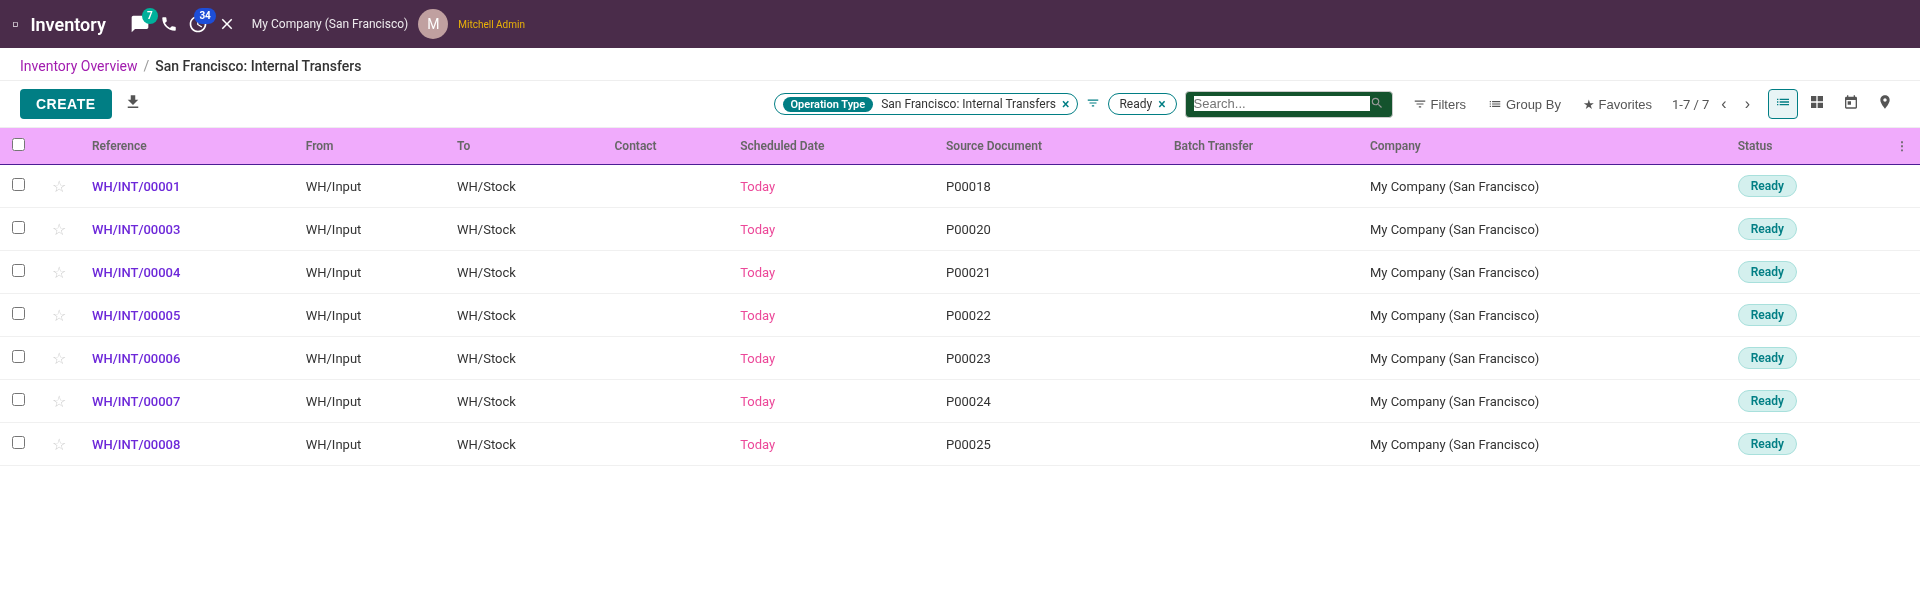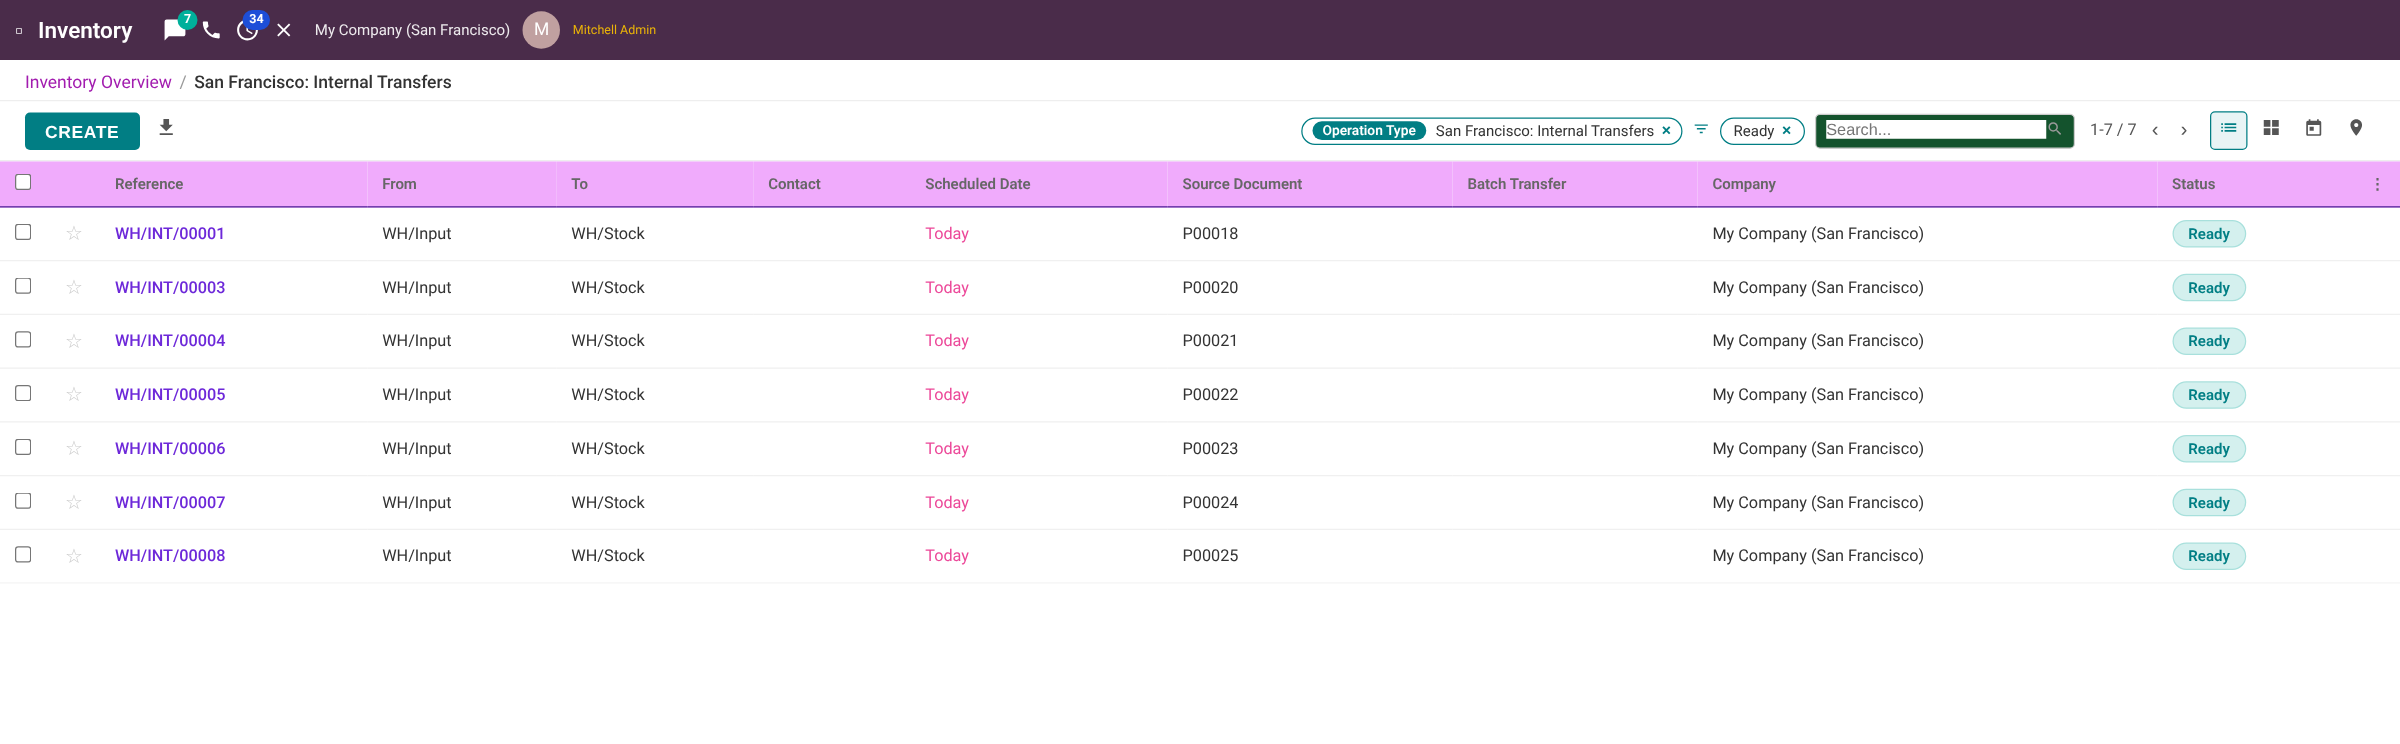--- a/index.html
+++ b/index.html
@@ -187,20 +187,38 @@
       <div class="search-container">
         <input type="text" class="search-input" placeholder="Search..." style="">
         <span>
           <svg width="14" height="14" viewBox="0 0 24 24" fill="#999">
               <path d="M15.5 14h-.79l-.28-.27A6.471 6.471 0 0016 9.5 6.5 6.5 0 109.5 16c1.61 0 3.09-.59 4.23-1.57l.27.28v.79l5 4.99L20.49 19l-4.99-5zm-6 0C7.01 14 5 11.99 5 9.5S7.01 5 9.5 5 14 7.01 14 9.5 11.99 14 9.5 14z"></path>
             </svg>
         </span>
       </div>
     </div>
     <div class="toolbar-right">
+      <div class="filter-actions">
+        <button class="btn-filter">
+          <svg width="14" height="14" viewBox="0 0 24 24" fill="#555">
+              <path d="M10 18h4v-2h-4v2zM3 6v2h18V6H3zm3 7h12v-2H6v2z"></path>
+            </svg>
+          <span>Filters</span>
+        </button>
+        <button class="btn-filter">
+          <svg width="14" height="14" viewBox="0 0 24 24" fill="#555">
+              <path d="M3 13h2v-2H3v2zm0 4h2v-2H3v2zm0-8h2V7H3v2zm4 4h14v-2H7v2zm0 4h14v-2H7v2zM7 7v2h14V7H7z"></path>
+            </svg>
+          <span>Group By</span>
+        </button>
+        <button class="btn-filter">
+          <span>★</span>
+          <span>Favorites</span>
+        </button>
+      </div>
       <div class="pagination">
         <span>1-7 / 7</span>
         <button class="pagination-btn">‹</button>
         <button class="pagination-btn">›</button>
       </div>
       <div class="view-btns">
         <button class="view-btn active" title="List view">
           <svg width="16" height="16" viewBox="0 0 24 24" fill="currentColor">
               <path d="M3 13h2v-2H3v2zm0 4h2v-2H3v2zm0-8h2V7H3v2zm4 4h14v-2H7v2zm0 4h14v-2H7v2zM7 7v2h14V7H7z"></path>
             </svg>

